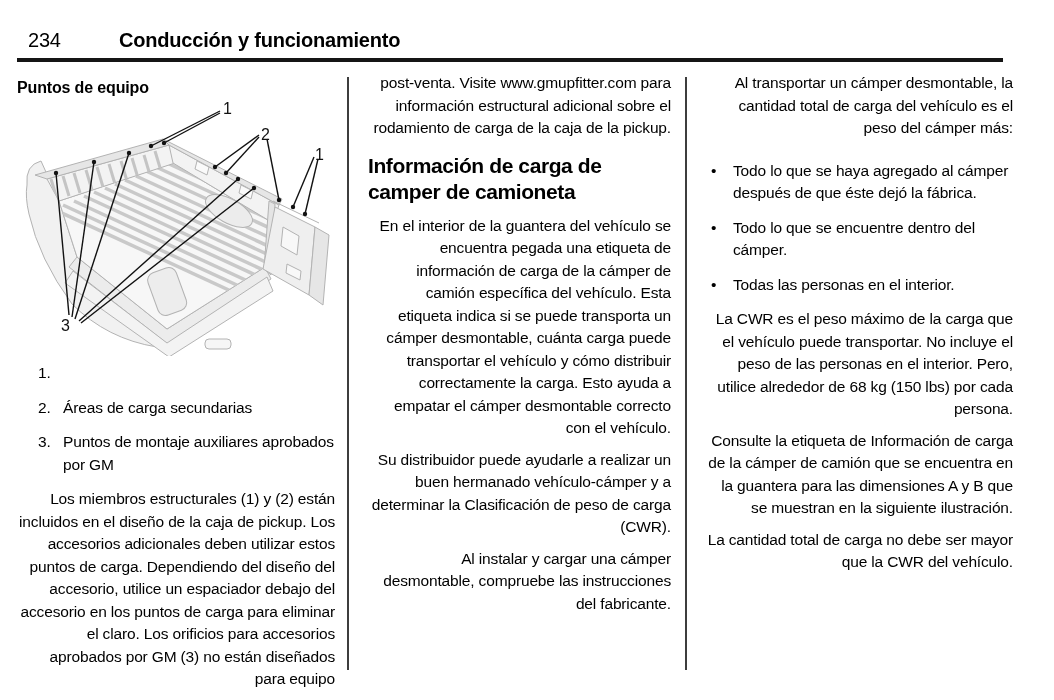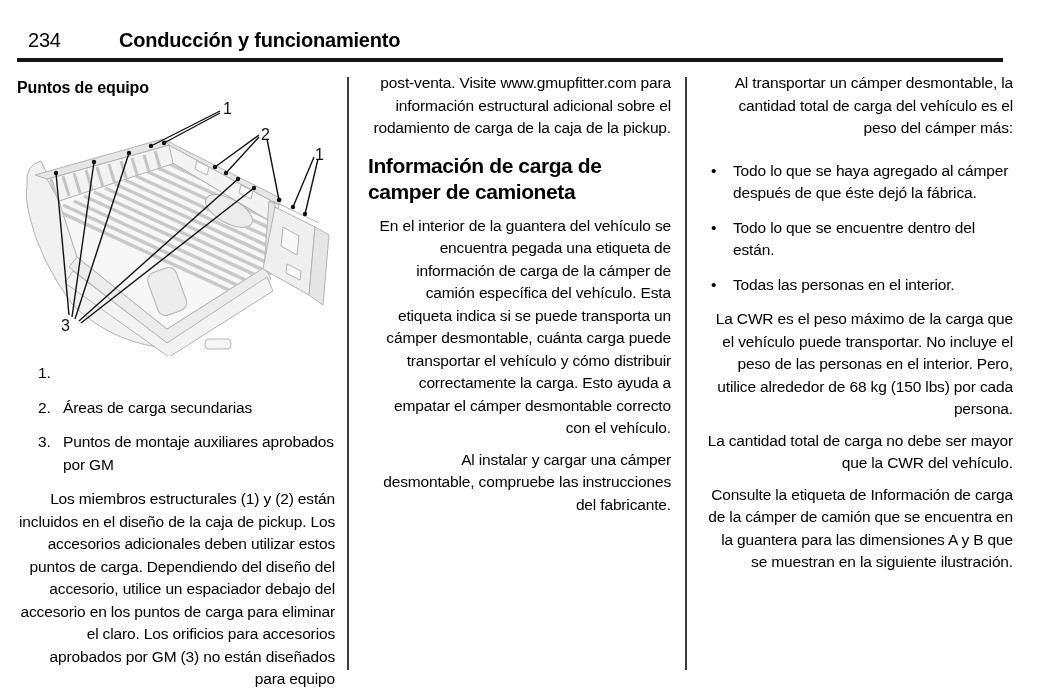--- a/index.html
+++ b/index.html
@@ -160,35 +160,36 @@
     </li>
   </ol>
 
   <p style="margin-top:3px">Los miembros estructurales (1) y (2) están incluidos en el diseño de la caja de pickup. Los accesorios adicionales deben utilizar estos puntos de carga. Dependiendo del diseño del accesorio, utilice un espaciador debajo del accesorio en los puntos de carga para eliminar el claro. Los orificios para accesorios aprobados por GM (3) no están diseñados para equipo</p>
 </div>
 
 <div class="col" id="col2">
   <p>post-venta. Visite www.gmupfitter.com para información estructural adicional sobre el rodamiento de carga de la caja de la pickup.</p>
   <h2 class="sec-h">Información de carga de camper de camioneta</h2>
   <p>En el interior de la guantera del vehículo se encuentra pegada una etiqueta de información de carga de la cámper de camión específica del vehículo. Esta etiqueta indica si se puede transporta un cámper desmontable, cuánta carga puede transportar el vehículo y cómo distribuir correctamente la carga. Esto ayuda a empatar el cámper desmontable correcto con el vehículo.</p>
+  <p>Su distribuidor puede ayudarle a realizar un buen hermanado vehículo-cámper y a determinar la Clasificación de peso de carga (CWR).</p>
   <p>Al instalar y cargar una cámper desmontable, compruebe las instrucciones del fabricante.</p>
 </div>
 
 <div class="col" id="col3">
   <p style="margin-bottom:20px">Al transportar un cámper desmontable, la cantidad total de carga del vehículo es el peso del cámper más:</p>
   <ul class="bullets">
     <li>
       <span class="b">•</span>
       <span>Todo lo que se haya agregado al cámper después de que éste dejó la fábrica.</span>
     </li>
     <li>
       <span class="b">•</span>
-      <span>Todo lo que se encuentre dentro del están.</span>
+      <span>Todo lo que se encuentre dentro del cámper.</span>
     </li>
     <li>
       <span class="b">•</span>
       <span>Todas las personas en el interior.</span>
     </li>
   </ul>
   <p>La CWR es el peso máximo de la carga que el vehículo puede transportar. No incluye el peso de las personas en el interior. Pero, utilice alrededor de 68 kg (150 lbs) por cada persona.</p>
+  <p>Consulte la etiqueta de Información de carga de la cámper de camión que se encuentra en la guantera para las dimensiones A y B que se muestran en la siguiente ilustración.</p>
   <p>La cantidad total de carga no debe ser mayor que la CWR del vehículo.</p>
-  <p>Consulte la etiqueta de Información de carga de la cámper de camión que se encuentra en la guantera para las dimensiones A y B que se muestran en la siguiente ilustración.</p>
 </div>
 
 </body></html>

